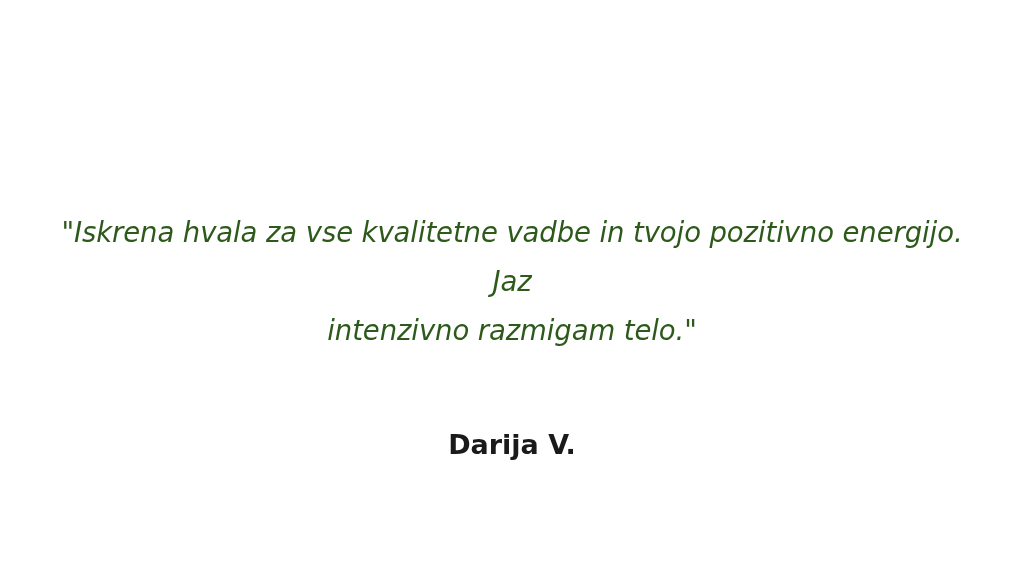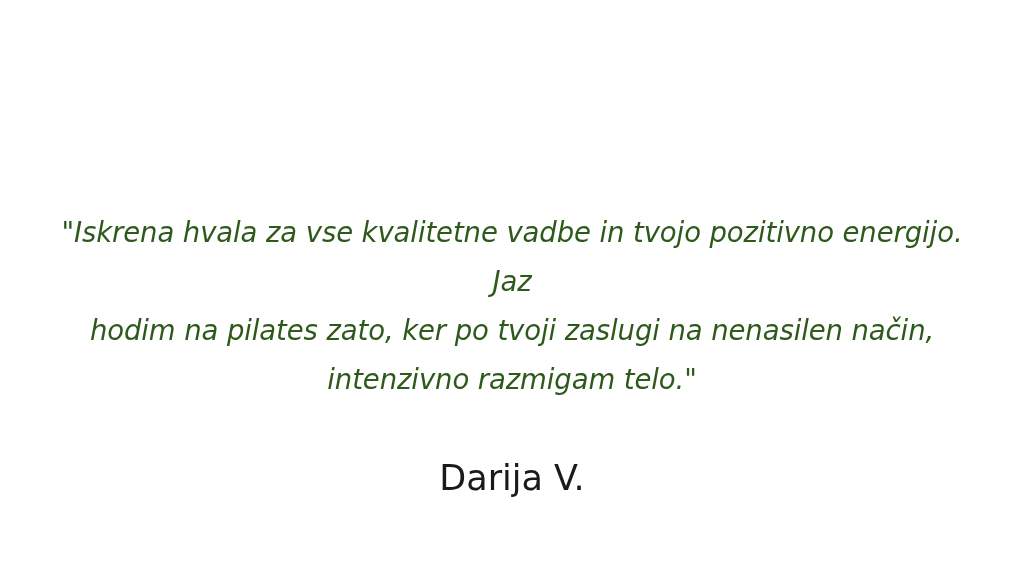--- a/index.html
+++ b/index.html
@@ -49,39 +49,38 @@
     display: block;
   }
 
   .attribution-spacer {
     height: 49px;
   }
 
   .attribution {
     font-family: "DejaVu Sans", sans-serif;
     font-style: normal;
-    font-weight: 400;
-    font-size: 35px;
+    font-weight: 700;
+    font-size: 27px;
     line-height: 49px;
     color: #1a1a1a;
     text-align: center;
     letter-spacing: 0px;
-    margin: 1px;
+    margin: 16px;
   }
 </style>
 </head>
 <body>
 
 <div class="testimonial-canvas">
 
   <div class="testimonial-block">
 
     <blockquote class="quote-text">
       <span class="quote-line">"Iskrena hvala za vse kvalitetne vadbe in tvojo pozitivno energijo. Jaz</span>
-      <span class="quote-line">hodim na pilates zato, ker po tvoji zaslugi na nenasilen način,</span>
       <span class="quote-line">intenzivno razmigam telo."</span>
     </blockquote>
 
     <div class="attribution-spacer"></div>
 
     <div class="attribution">Darija V.</div>
 
   </div>
 
 </div>

